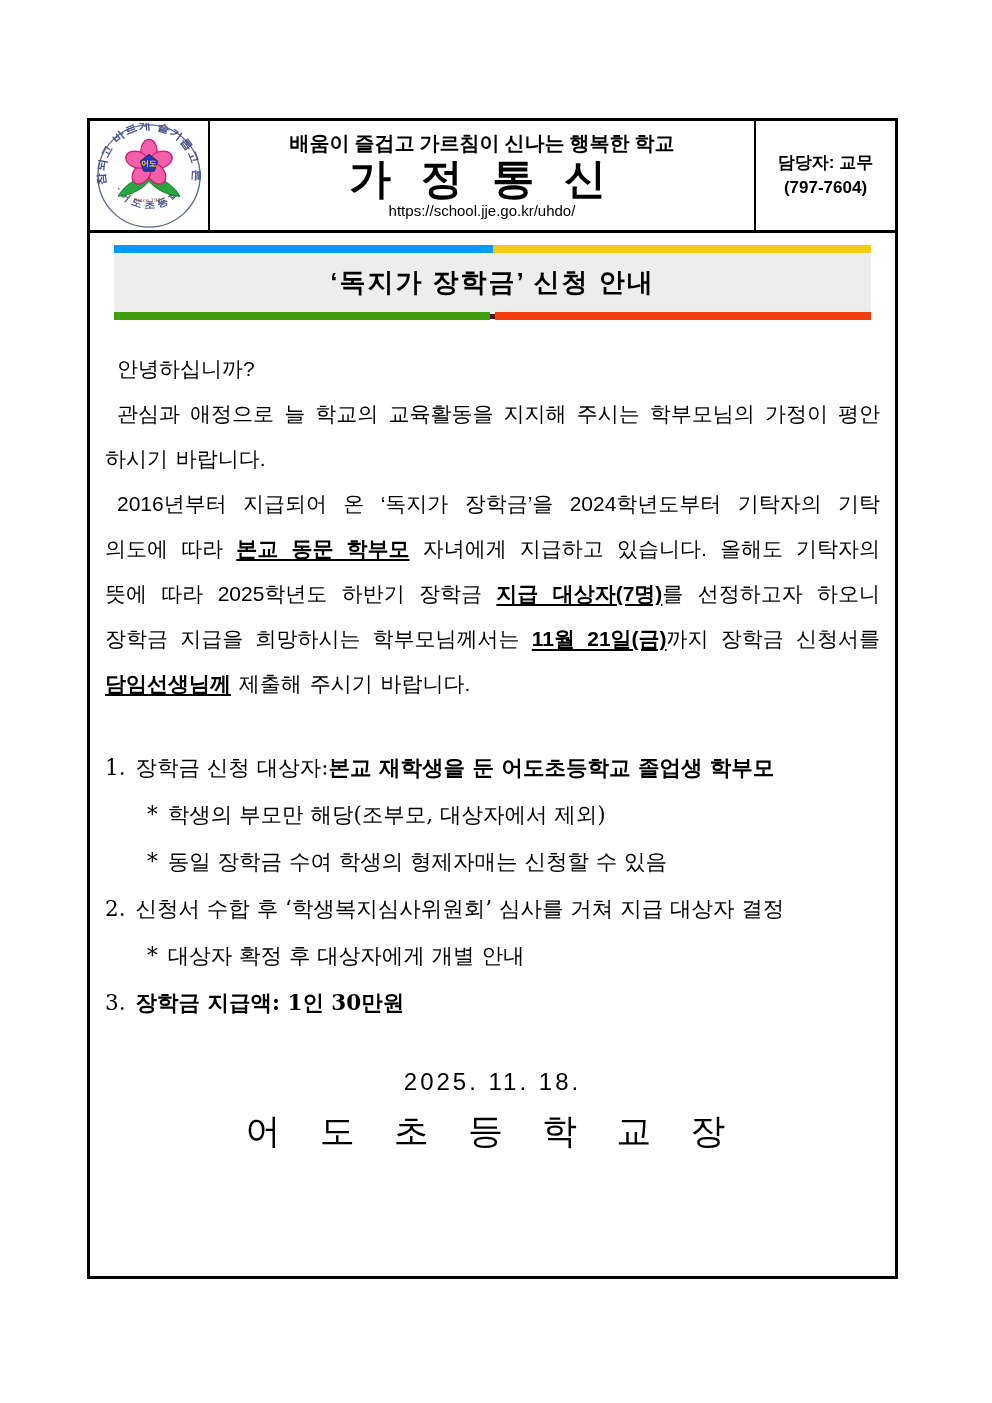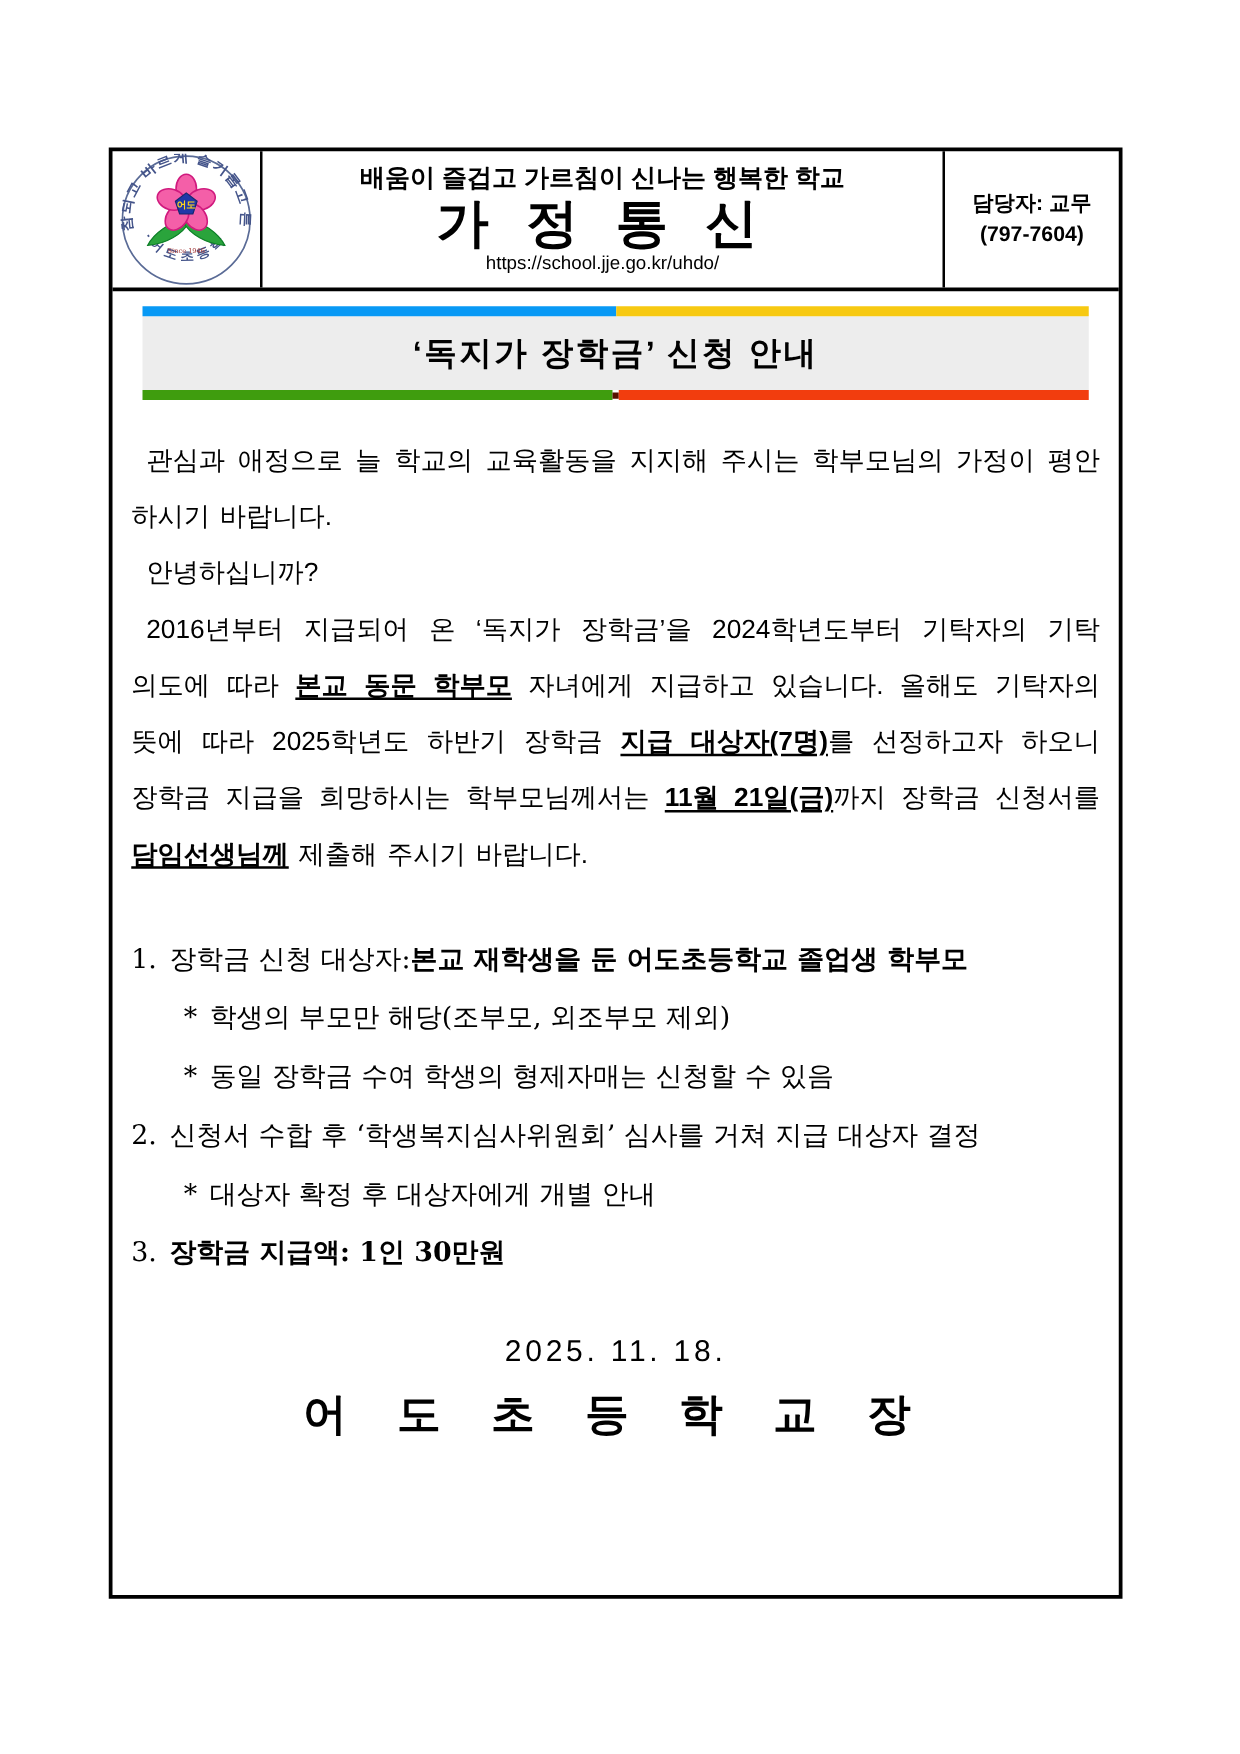--- a/index.html
+++ b/index.html
@@ -7,21 +7,21 @@
         font-family:"Liberation Sans",sans-serif;overflow:hidden;}
   .doc-box{position:absolute;left:87px;top:118px;width:811px;height:1161px;
            border:3px solid #000;box-sizing:border-box;background:#fff;}
 
   
   .header{display:flex;height:112px;border-bottom:3px solid #000;box-sizing:border-box;}
   .logo-cell{width:120px;border-right:2px solid #000;box-sizing:border-box;
              display:flex;align-items:center;justify-content:center;}
   .center-cell{flex:1;display:flex;flex-direction:column;align-items:center;
                justify-content:center;line-height:1.1;}
-  .slogan{font-size:20px;font-weight:bold;font-family:Liberation Sans, sans-serif;}
+  .slogan{font-size:20px;font-weight:bold;font-family:Liberation Serif, serif;}
   .htitle{font-size:42px;font-weight:bold;letter-spacing:9px;margin:2px 0 1px 0;}
   .url{font-size:15px;}
   .contact-cell{width:141px;border-left:2px solid #000000;box-sizing:border-box;
                 display:flex;flex-direction:column;align-items:center;justify-content:center;
                 font-size:17px;line-height:1.45;font-weight:bold;}
 
   
   .banner{margin:12px 24px 0 24px;}
   .stripe{display:flex;height:8px;}
   .stripe .half{flex:1;height:100%;}
@@ -36,21 +36,21 @@
         word-break:keep-all;word-spacing:2px;}
   .b{font-weight:bold;}
   .u{text-decoration:underline;text-decoration-thickness:1.5px;text-underline-offset:3px;}
 
   #list{margin-top:38px;font-family:"DejaVu Serif",serif;}
   .li-row{font-size:21.5px;line-height:47px;word-break:keep-all;}
   .li-row.sub{padding-left:42px;}
   .li-row .marker{margin-right:10px;}
 
   .date{margin-top:42px;text-align:center;font-size:24px;letter-spacing:3px;}
-  .signature{margin-top:12px;text-align:center;font-size:35px;font-weight:bold;
+  .signature{margin-top:12px;text-align:center;font-size:35px;font-weight:normal;
              letter-spacing:14px;font-family:"DejaVu Serif",serif;}
 
   
   .ring-text{font-size:11px;font-weight:bold;fill:#44548A;letter-spacing:1px;
              font-family:"Liberation Sans",sans-serif;}
   .ring-text-b{font-size:10px;font-weight:bold;fill:#44548A;
              font-family:"Liberation Sans",sans-serif;}
   .logo-center-text{font-size:8px;font-weight:bold;fill:#FFD31E;
              font-family:"Liberation Sans",sans-serif;}
   .since-text{font-size:5.5px;fill:#9E3030;font-family:"DejaVu Serif",serif;}
@@ -114,27 +114,27 @@
       </div>
       <div class="stripe">
         <span class="half" style="background: rgb(63, 157, 14);"></span>
         <span class="dot" style="background: rgb(85, 16, 0);"></span>
         <span class="half" style="background: rgb(242, 61, 14);"></span>
       </div>
     </div>
 
     <div class="content">
       <div id="paragraphs">
+          <p class="para"><span>안녕하십니까?</span></p>
           <p class="para"><span>관심과 애정으로 늘 학교의 교육활동을 지지해 주시는 학부모님의 가정이 평안 하시기 바랍니다.</span></p>
-          <p class="para"><span>안녕하십니까?</span></p>
           <p class="para"><span>2016년부터 지급되어 온 ‘독지가 장학금’을 2024학년도부터 기탁자의 기탁 의도에 따라 </span><span class="b u">본교 동문 학부모</span><span> 자녀에게 지급하고 있습니다. 올해도 기탁자의 뜻에 따라 2025학년도 하반기 장학금 </span><span class="b u">지급 대상자(7명)</span><span>를 선정하고자 하오니 장학금 지급을 희망하시는 학부모님께서는 </span><span class="b u">11월 21일(금)</span><span>까지 장학금 신청서를 </span><span class="b u">담임선생님께</span><span> 제출해 주시기 바랍니다.</span></p>
         </div>
       <div id="list">
           <div class="li-row main"><span class="marker">1.</span><span>장학금 신청 대상자:</span><span class="b">본교 재학생을 둔 어도초등학교 졸업생 학부모</span></div>
-          <div class="li-row sub"><span class="marker">*</span><span>학생의 부모만 해당(조부모, 외조부모 제외)</span></div>
+          <div class="li-row sub"><span class="marker">*</span><span>학생의 부모만 해당(조부모, 대상자에서 제외)</span></div>
           <div class="li-row sub"><span class="marker">*</span><span>동일 장학금 수여 학생의 형제자매는 신청할 수 있음</span></div>
           <div class="li-row main"><span class="marker">2.</span><span>신청서 수합 후 ‘학생복지심사위원회’ 심사를 거쳐 지급 대상자 결정</span></div>
           <div class="li-row sub"><span class="marker">*</span><span>대상자 확정 후 대상자에게 개별 안내</span></div>
           <div class="li-row main"><span class="marker">3.</span><span class="b">장학금 지급액: 1인 30만원</span></div>
         </div>
       <div class="date">2025. 11. 18.</div>
       <div class="signature">어 도 초 등 학 교 장</div>
     </div>
 
   </div>

